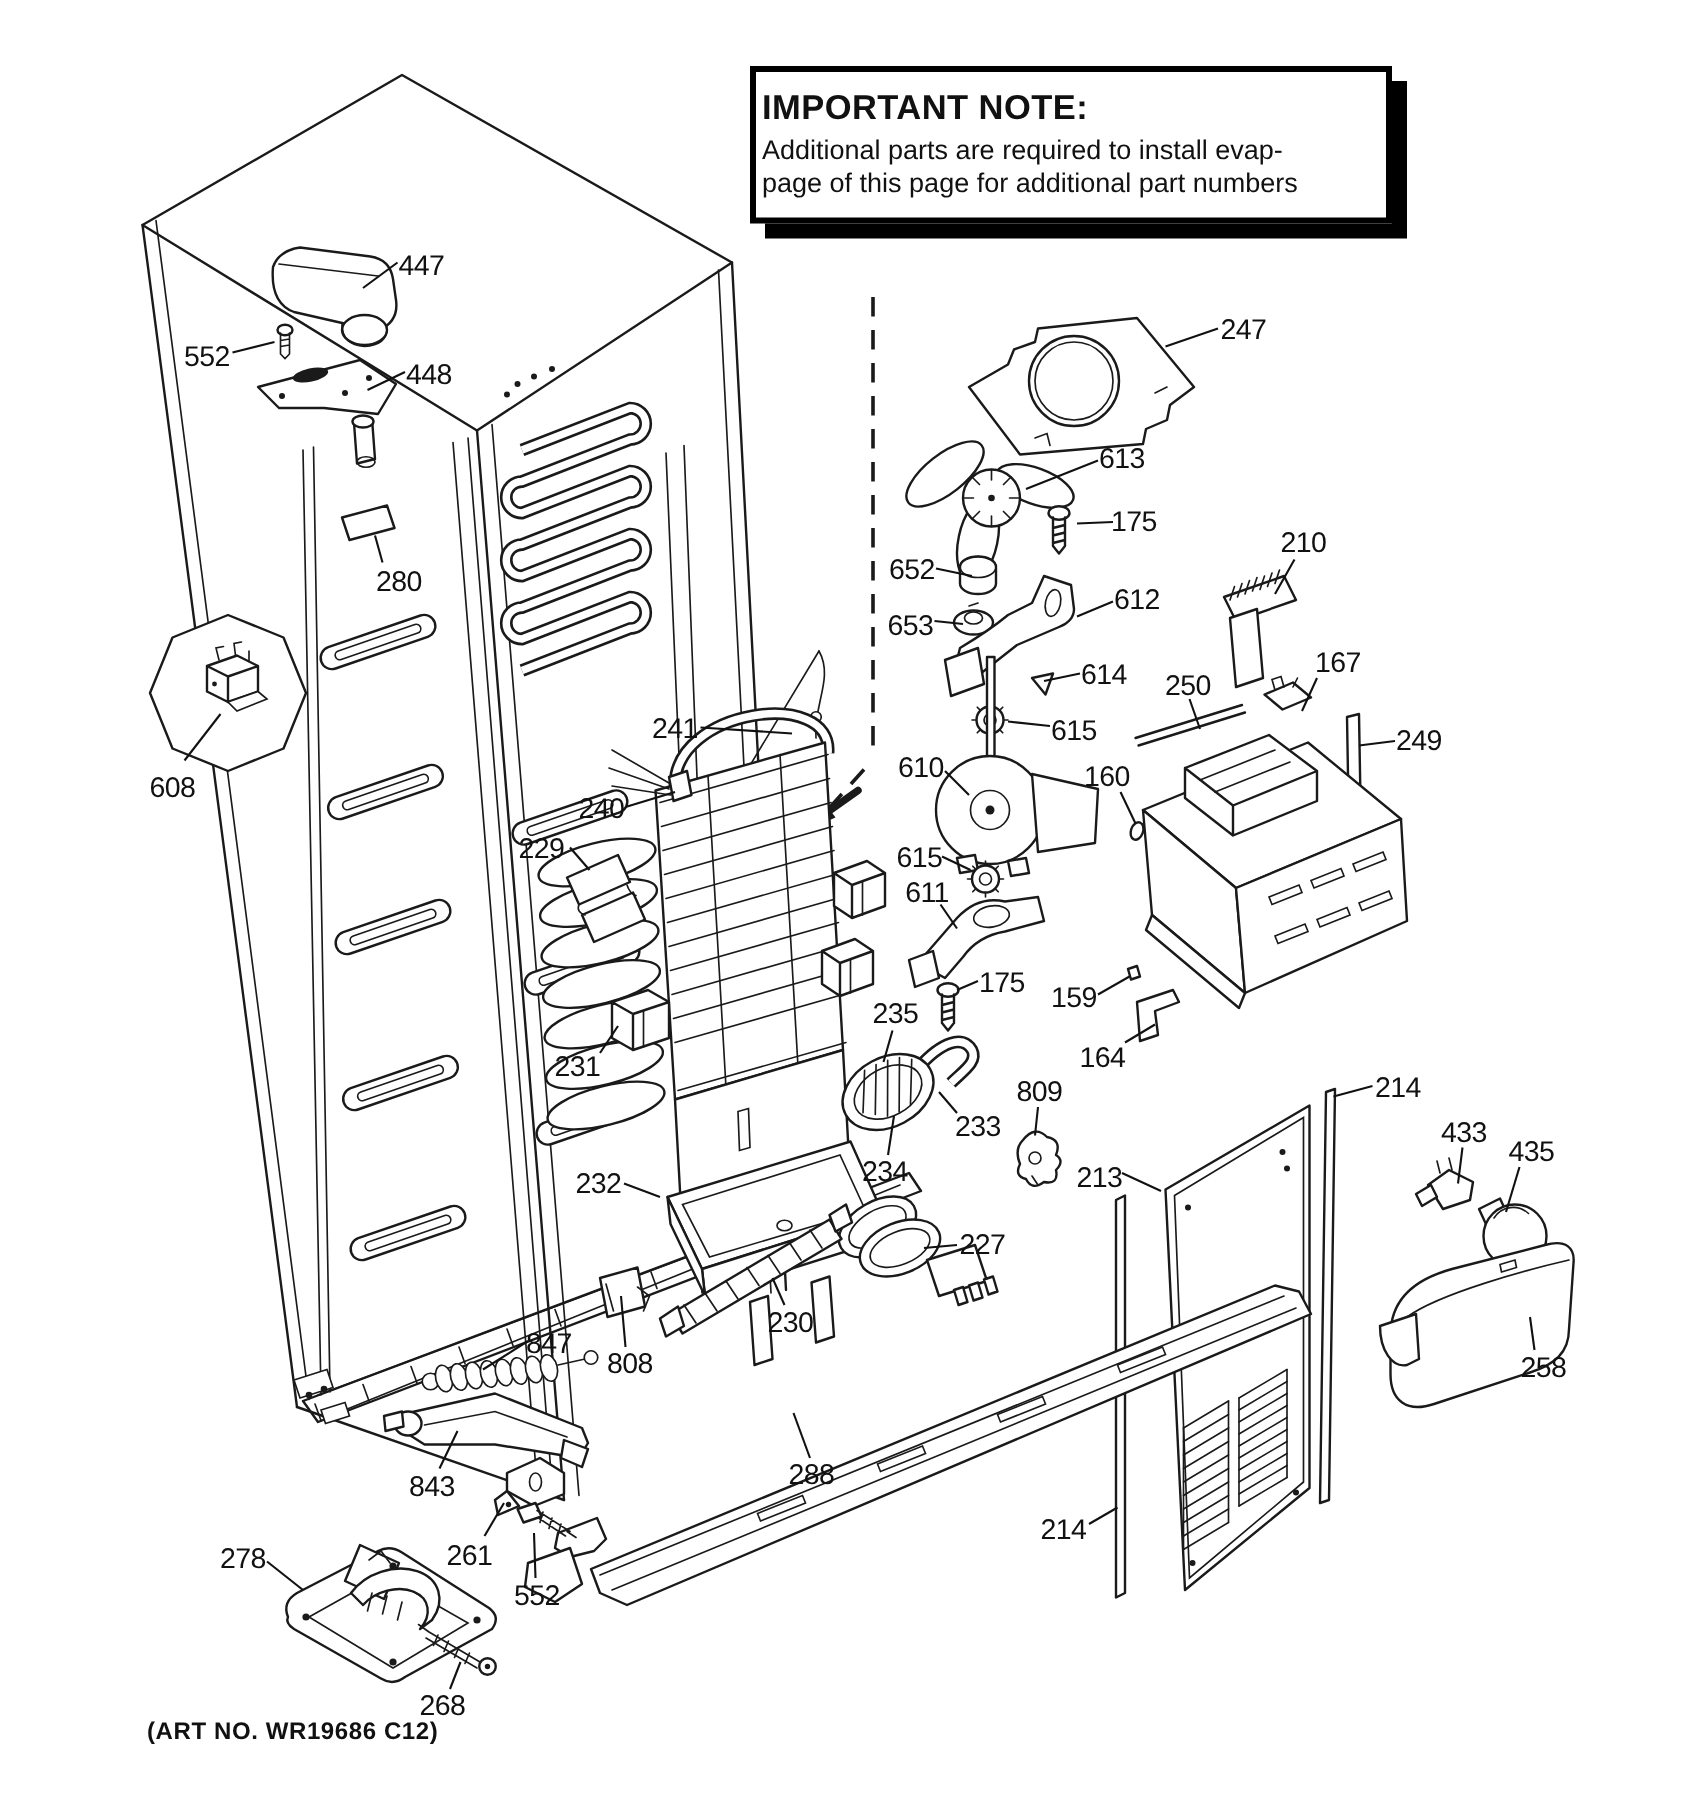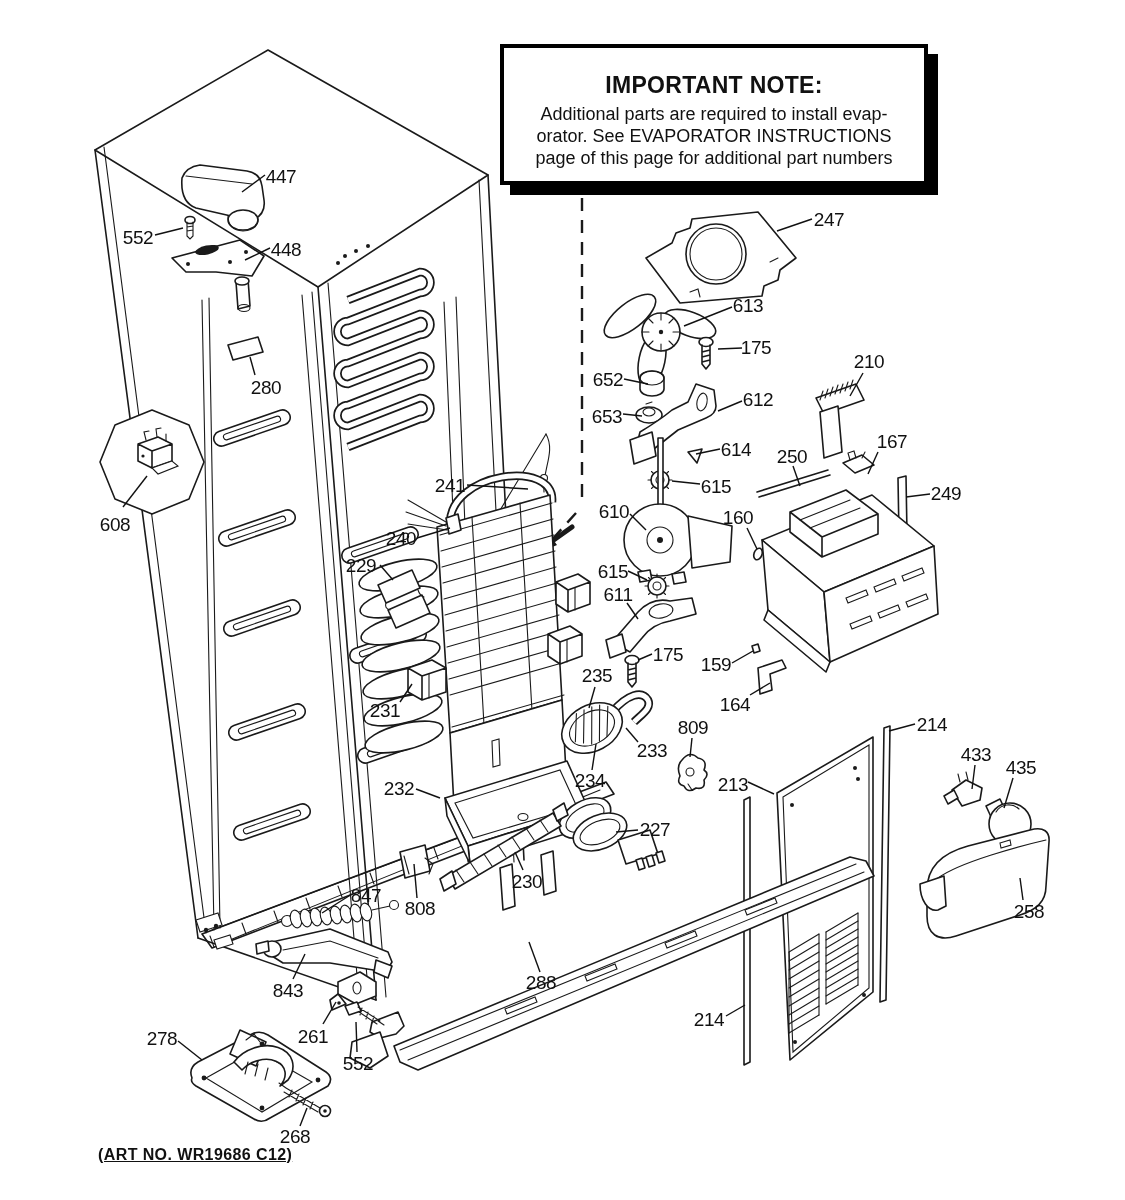--- a/index.html
+++ b/index.html
@@ -10,24 +10,24 @@
   .lnthin{stroke:#1a1a1a;stroke-width:1.1;fill:none;stroke-linecap:round;}
   .wh{stroke:#1a1a1a;stroke-width:1.6;fill:#ffffff;stroke-linejoin:round;}
   .whthin{stroke:#1a1a1a;stroke-width:1.1;fill:#ffffff;}
   .blk{fill:#1a1a1a;stroke:none;}
   .tube{stroke:#1a1a1a;stroke-width:8.5;fill:none;}
   .tubein{stroke:#ffffff;stroke-width:5;fill:none;}
   .dash{stroke:#1a1a1a;stroke-width:2.4;fill:none;stroke-dasharray:13 9;}
   #leaders line{stroke:#111;stroke-width:1.4;}
   #labels text{font-family:"Liberation Sans",sans-serif;font-size:19px;fill:#111;text-anchor:middle;letter-spacing:-0.4px;}
   .note{position:absolute;left:500px;top:44px;width:428px;background:#fff;border:4px solid #000;
-        box-shadow:10px 10px 0 0 #000;text-align:center;padding:24px 4px 12px 4px;box-sizing:border-box;}
+        box-shadow:10px 10px 0 0 #000;text-align:left;padding:10px 4px 12px 4px;box-sizing:border-box;}
   .note-title{font-size:23px;font-weight:bold;margin-bottom:4px;letter-spacing:0.3px;}
   .note-line{font-size:18px;line-height:22px;}
-  .artno{position:absolute;left:98px;top:1146px;font-size:16px;font-weight:bold;letter-spacing:0.4px;text-decoration:underline;}
+  .artno{position:absolute;left:98px;top:1146px;font-size:16px;font-weight:bold;letter-spacing:0.4px;}
 </style>
 </head>
 <body>
 
 <svg id="diagram" width="1125" height="1200" viewBox="0 0 1125 1200" xmlns="http://www.w3.org/2000/svg">
 
   <defs>
     <g id="shelfrail">
       <rect class="wh" x="-40" y="-7.5" width="80" height="15" rx="7.5"></rect>
       <rect class="whthin" x="-30" y="-3" width="60" height="6" rx="3"></rect>
@@ -444,17 +444,16 @@
       <text x="313" y="1043">261</text>
       <text x="358" y="1070">552</text>
       <text x="162" y="1045">278</text>
       <text x="295" y="1143">268</text>
     </g>
 </svg>
 
 <div class="note">
   <div class="note-title">IMPORTANT NOTE:</div>
   <div class="note-line">Additional parts are required to install evap-</div>
-  <div class="note-line">orator.  See EVAPORATOR INSTRUCTIONS</div>
   <div class="note-line">page of this page for additional part numbers</div>
 </div>
 
 <div class="artno">(ART NO. WR19686 C12)</div>
 
 </body></html>

